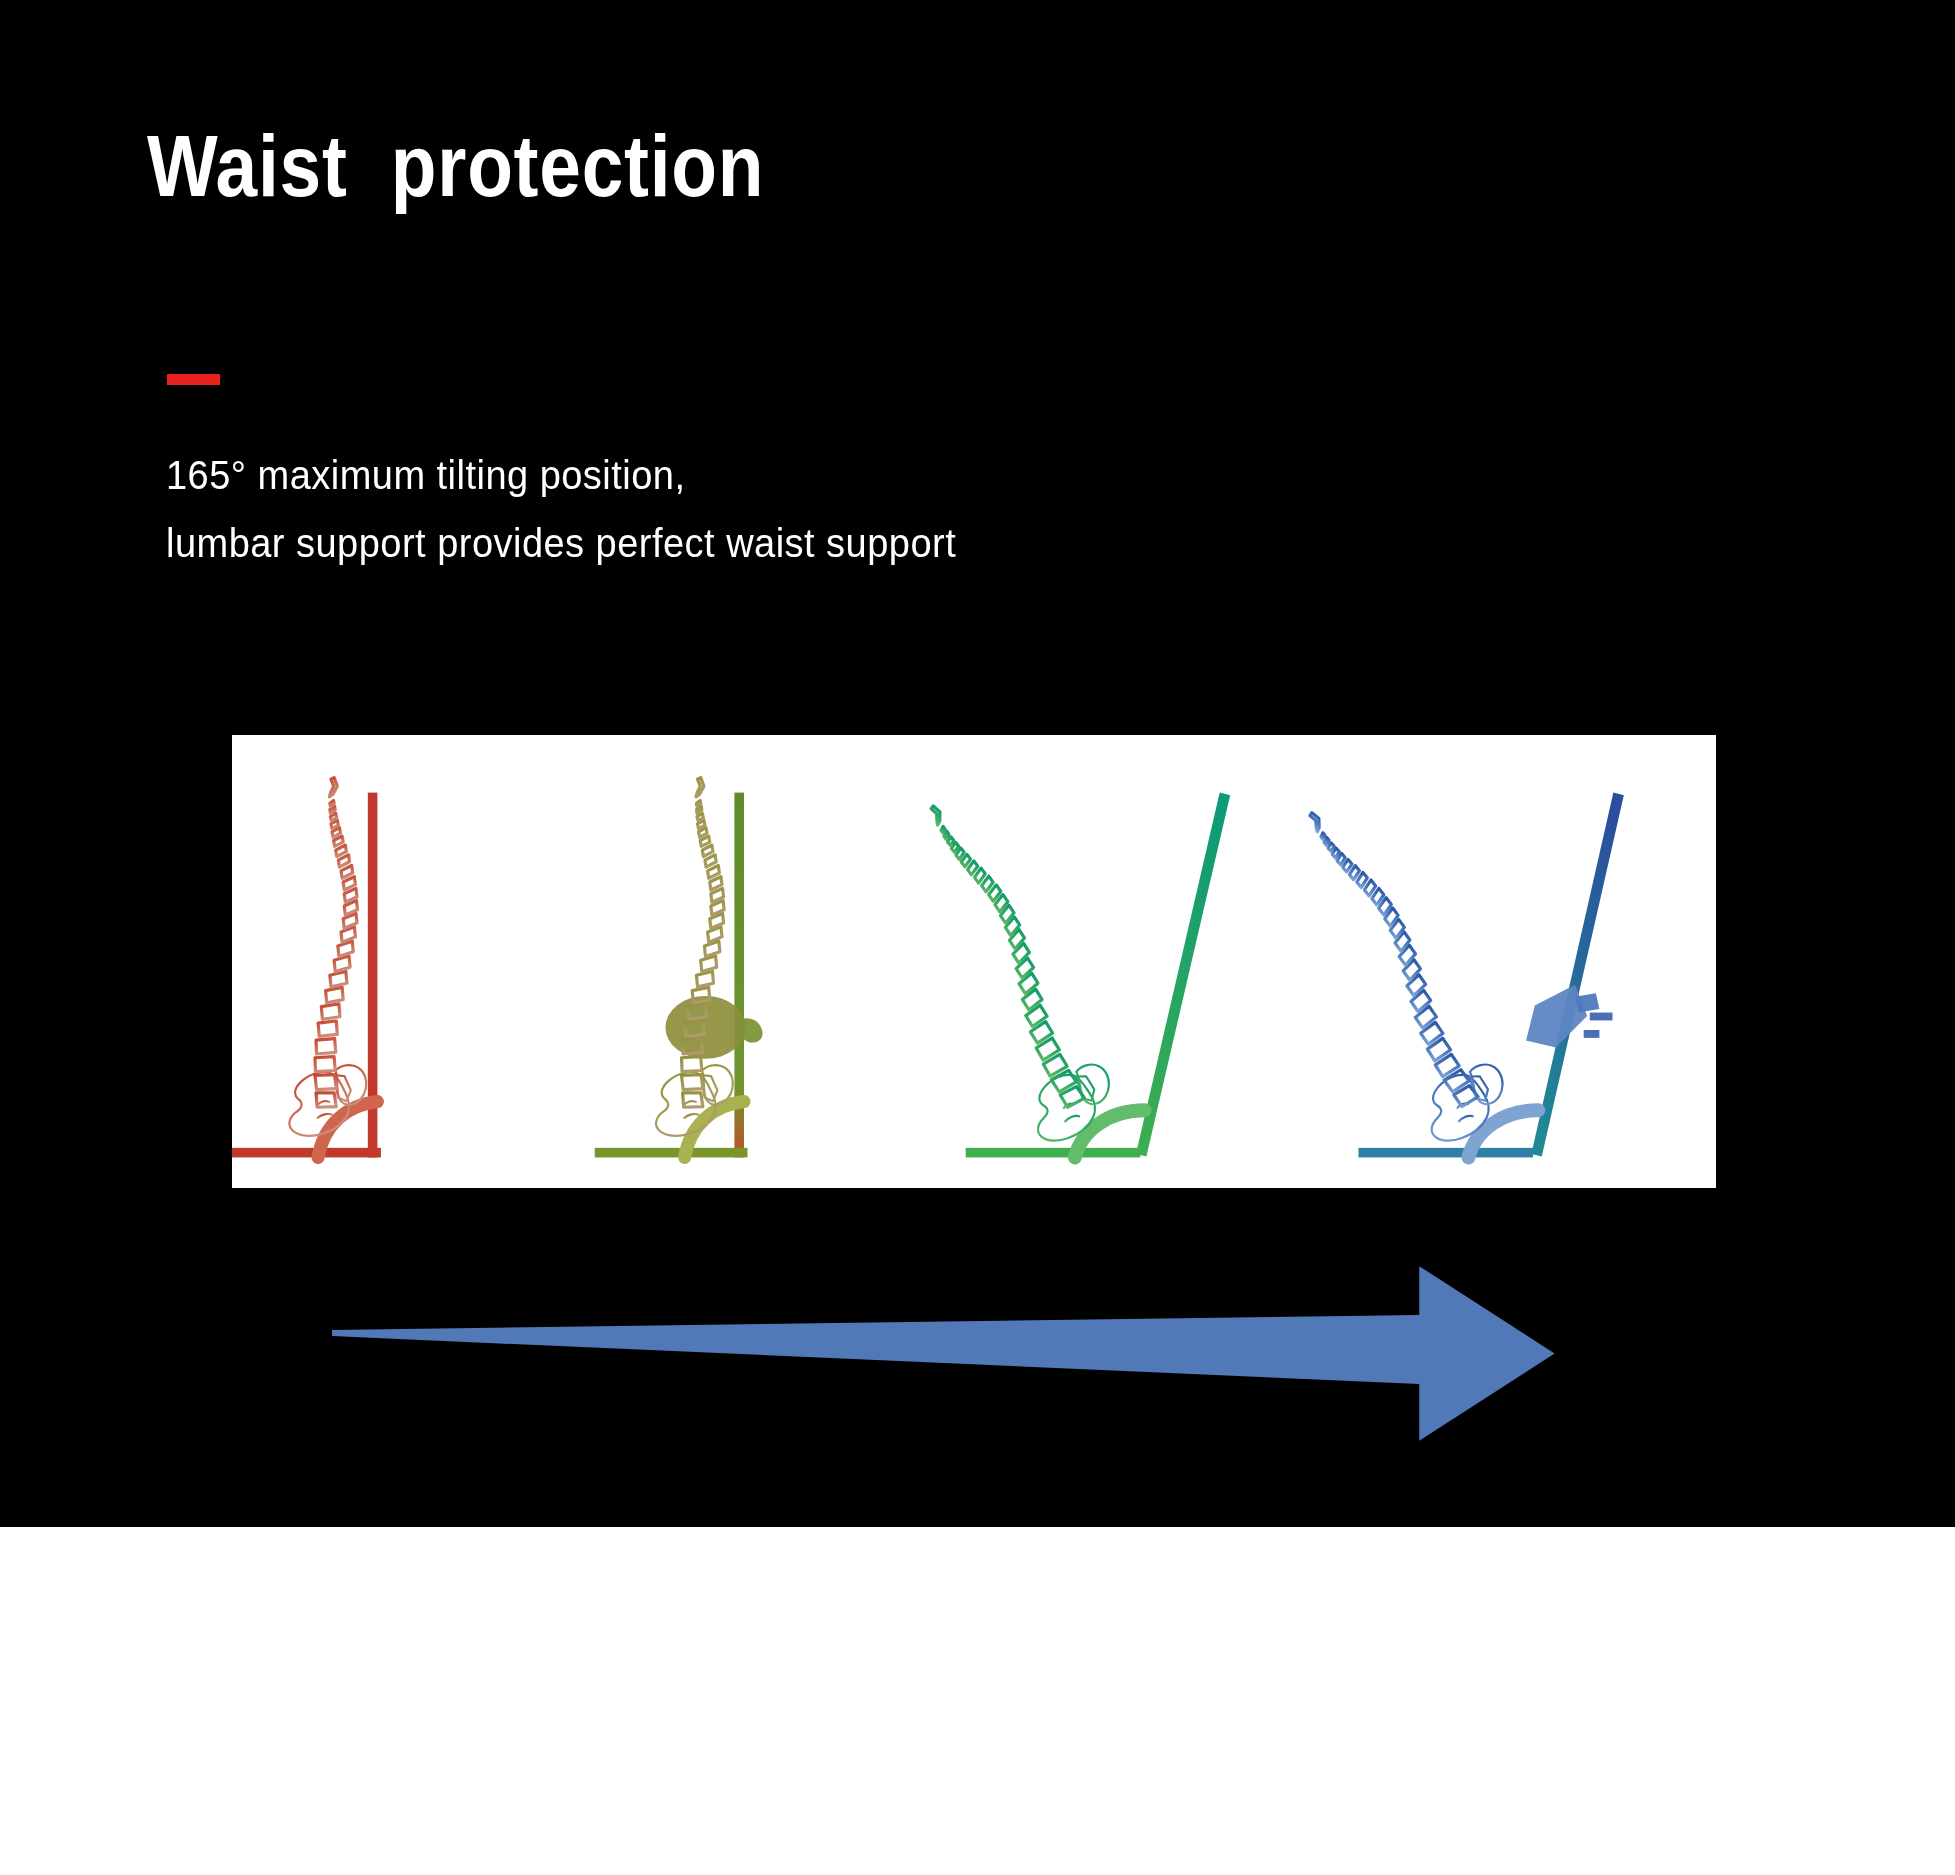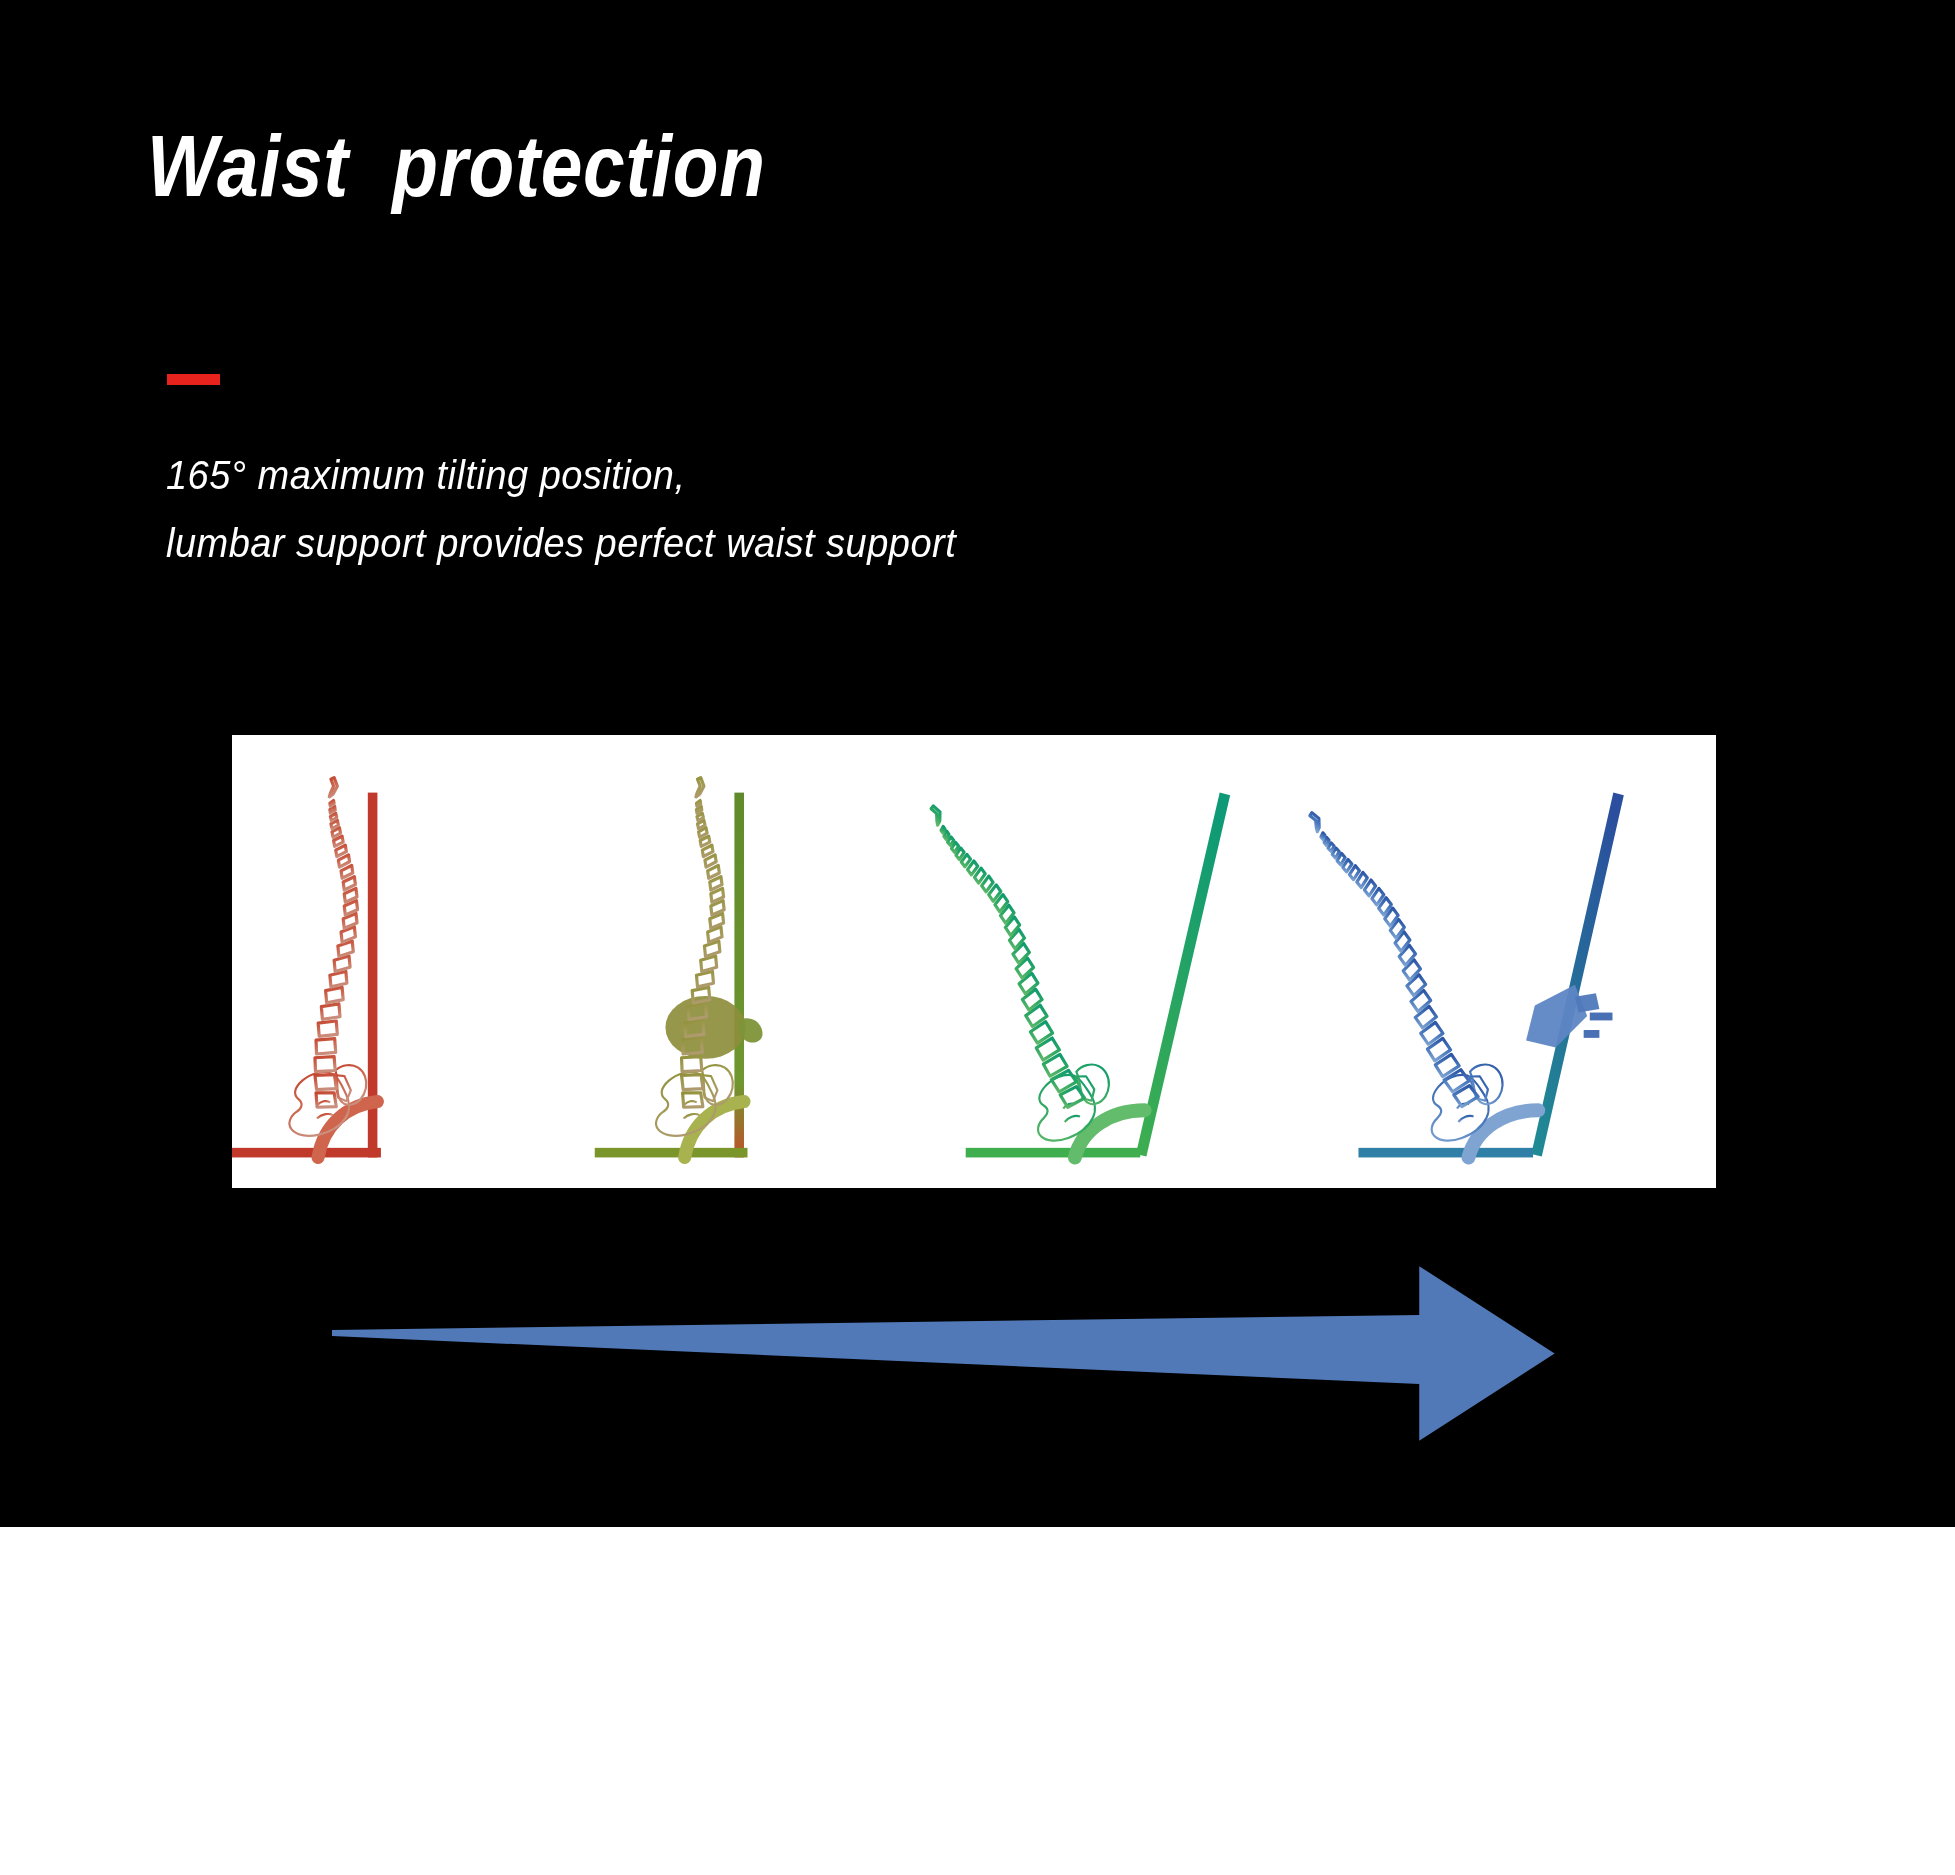--- a/index.html
+++ b/index.html
@@ -9,21 +9,20 @@
     font-family:"Liberation Sans", sans-serif;
     overflow:hidden;
     position:relative;
   }
   .slide{position:relative;width:1956px;height:1875px;overflow:hidden;background:#ffffff;}
 
   
   .hero{
     position:absolute;left:0;top:0;width:1956px;height:1527px;
     background:#000000;
-    font-style:italic;
   }
 
   .page-title{
     position:absolute;left:147px;top:119px;
     color:#ffffff;
     font-family:"Liberation Sans Narrow","Liberation Sans",sans-serif;
     font-weight:700;
     font-size:87px;
     line-height:94px;
     letter-spacing:0.9px;

